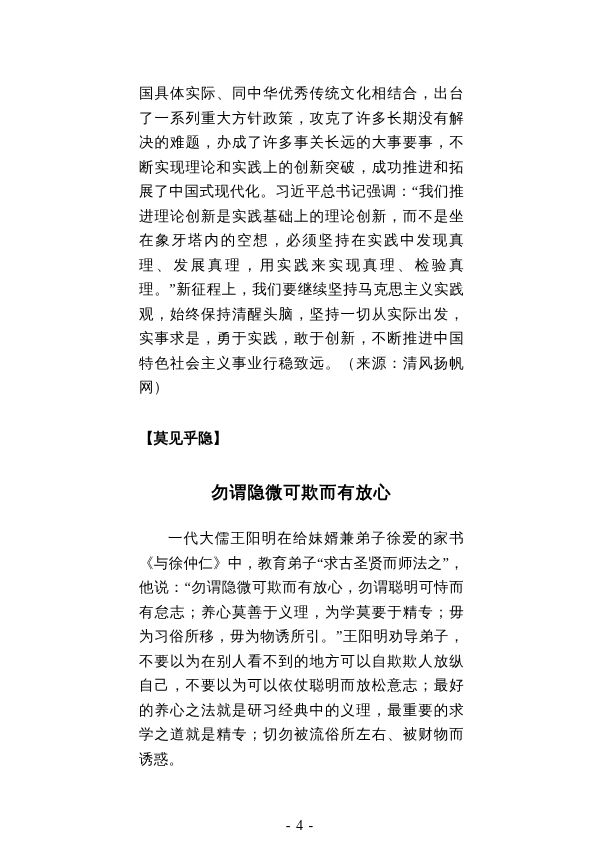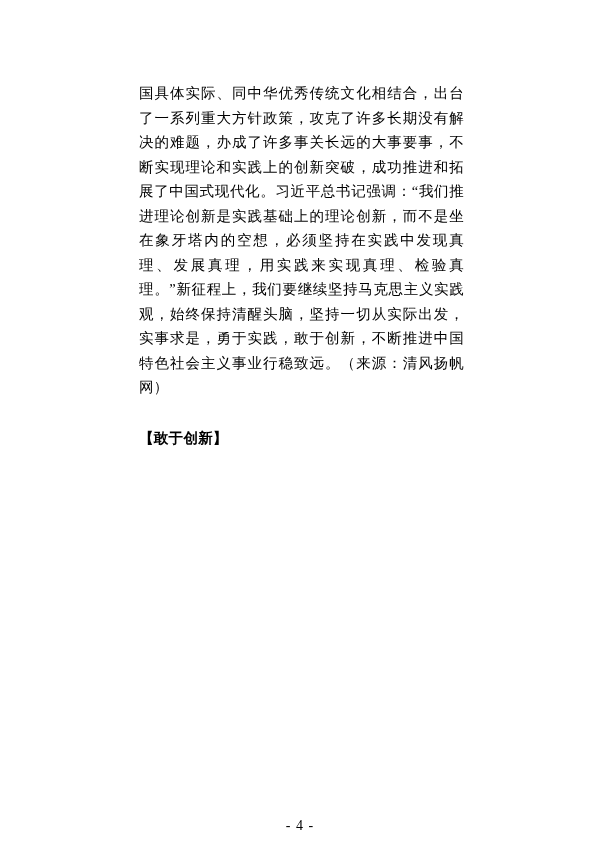--- a/index.html
+++ b/index.html
@@ -67,22 +67,24 @@
   }
 </style>
 </head>
 <body>
 
 <div class="page">
   <div class="content">
 
     <p class="para">国具体实际、同中华优秀传统文化相结合，出台了一系列重大方针政策，攻克了许多长期没有解决的难题，办成了许多事关长远的大事要事，不断实现理论和实践上的创新突破，成功推进和拓展了中国式现代化。习近平总书记强调：“我们推进理论创新是实践基础上的理论创新，而不是坐在象牙塔内的空想，必须坚持在实践中发现真理、发展真理，用实践来实现真理、检验真理。”新征程上，我们要继续坚持马克思主义实践观，始终保持清醒头脑，坚持一切从实际出发，实事求是，勇于实践，敢于创新，不断推进中国特色社会主义事业行稳致远。（来源：清风扬帆网）</p>
 
-    <p class="section-label">【敢于创新】</p>
+    <p class="section-label">【莫见乎隐】</p>
 
+    <h1 class="title">勿谓隐微可欺而有放心</h1>
 
     <div class="article-body">
+      <p class="para indent">一代大儒王阳明在给妹婿兼弟子徐爱的家书《与徐仲仁》中，教育弟子“求古圣贤而师法之”，他说：“勿谓隐微可欺而有放心，勿谓聪明可恃而有怠志；养心莫善于义理，为学莫要于精专；毋为习俗所移，毋为物诱所引。”王阳明劝导弟子，不要以为在别人看不到的地方可以自欺欺人放纵自己，不要以为可以依仗聪明而放松意志；最好的养心之法就是研习经典中的义理，最重要的求学之道就是精专；切勿被流俗所左右、被财物而诱惑。</p>
     </div>
 
   </div>
 
   <div class="page-number">- 4 -</div>
 </div>
 
 </body></html>

